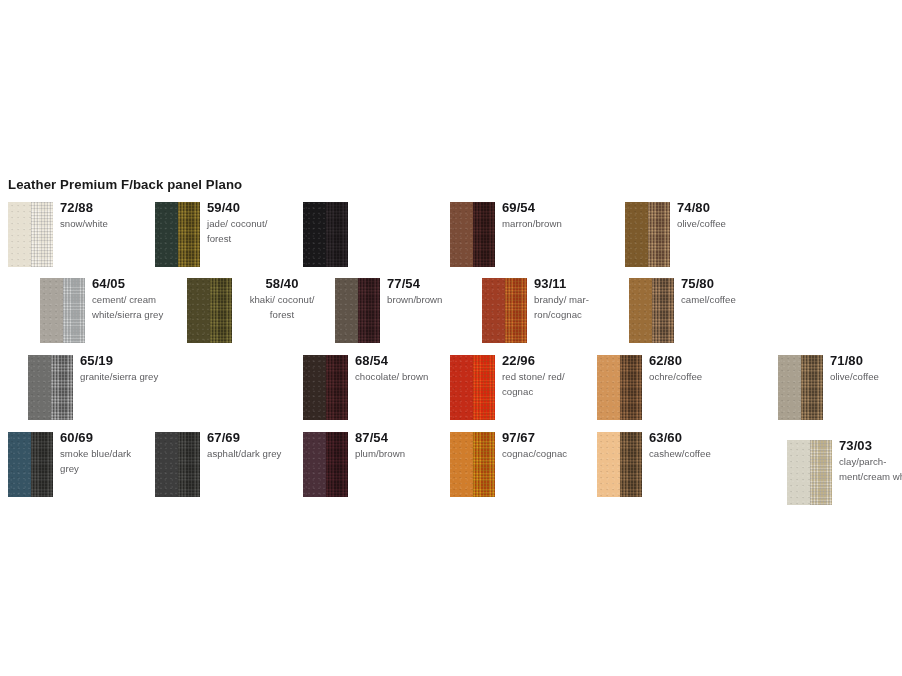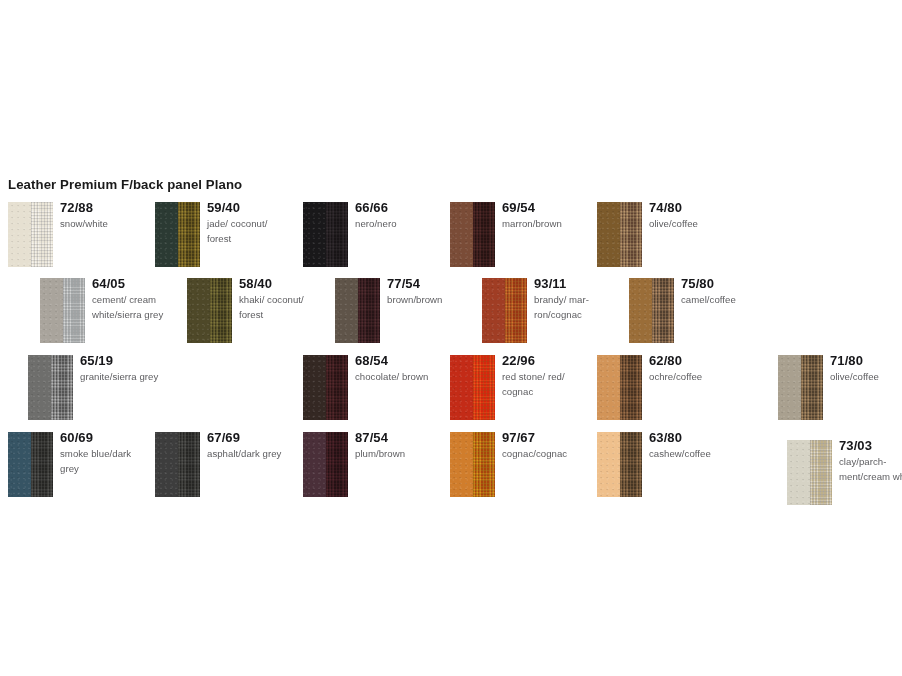--- a/index.html
+++ b/index.html
@@ -145,36 +145,32 @@
           <div class="swatch-text">
             <div class="swatch-code">59/40</div>
             <div class="swatch-desc">jade/ coconut/ forest</div>
           </div>
         </div>
         <div class="swatch-cell" style="left: 295px;">
           <div class="swatch-chip">
             <div class="chip-left" style="background: rgb(25, 24, 26);"></div>
             <div class="chip-right" style="background: rgb(36, 31, 34);"></div>
           </div>
-          <div class="swatch-text">
-            <div class="swatch-code">66/66</div>
-            <div class="swatch-desc">nero/nero</div>
-          </div>
         </div>
         <div class="swatch-cell" style="left: 442px;">
           <div class="swatch-chip">
             <div class="chip-left" style="background: rgb(122, 76, 55);"></div>
             <div class="chip-right" style="background: rgb(58, 29, 28);"></div>
           </div>
           <div class="swatch-text">
             <div class="swatch-code">69/54</div>
             <div class="swatch-desc">marron/brown</div>
           </div>
         </div>
-        <div class="swatch-cell" style="left: 589px;">
+        <div class="swatch-cell" style="left: 617px;">
           <div class="swatch-chip">
             <div class="chip-left" style="background: rgb(124, 90, 43);"></div>
             <div class="chip-right" style="background: rgb(138, 106, 77);"></div>
           </div>
           <div class="swatch-text">
             <div class="swatch-code">74/80</div>
             <div class="swatch-desc">olive/coffee</div>
           </div>
         </div>
       </div>
@@ -182,21 +178,21 @@
         <div class="swatch-cell" style="left: 0px;">
           <div class="swatch-chip">
             <div class="chip-left" style="background: rgb(169, 164, 156);"></div>
             <div class="chip-right" style="background: rgb(185, 188, 189);"></div>
           </div>
           <div class="swatch-text">
             <div class="swatch-code">64/05</div>
             <div class="swatch-desc">cement/ cream white/sierra grey</div>
           </div>
         </div>
-        <div class="swatch-cell" style="left: 147px;">
+        <div class="swatch-cell" style="left: 147px; text-align: center;">
           <div class="swatch-chip">
             <div class="chip-left" style="background: rgb(78, 72, 40);"></div>
             <div class="chip-right" style="background: rgb(90, 83, 41);"></div>
           </div>
           <div class="swatch-text">
             <div class="swatch-code">58/40</div>
             <div class="swatch-desc">khaki/ coconut/ forest</div>
           </div>
         </div>
         <div class="swatch-cell" style="left: 295px;">
@@ -322,21 +318,21 @@
             <div class="swatch-code">97/67</div>
             <div class="swatch-desc">cognac/cognac</div>
           </div>
         </div>
         <div class="swatch-cell" style="left: 589px;">
           <div class="swatch-chip">
             <div class="chip-left" style="background: rgb(239, 192, 140);"></div>
             <div class="chip-right" style="background: rgb(109, 83, 56);"></div>
           </div>
           <div class="swatch-text">
-            <div class="swatch-code">63/80</div>
+            <div class="swatch-code">63/60</div>
             <div class="swatch-desc">cashew/coffee</div>
           </div>
         </div>
         <div class="swatch-cell" style="left: 779px; margin-top: 8px;">
           <div class="swatch-chip">
             <div class="chip-left" style="background: rgb(214, 211, 197);"></div>
             <div class="chip-right" style="background: rgb(207, 196, 168);"></div>
           </div>
           <div class="swatch-text">
             <div class="swatch-code">73/03</div>

